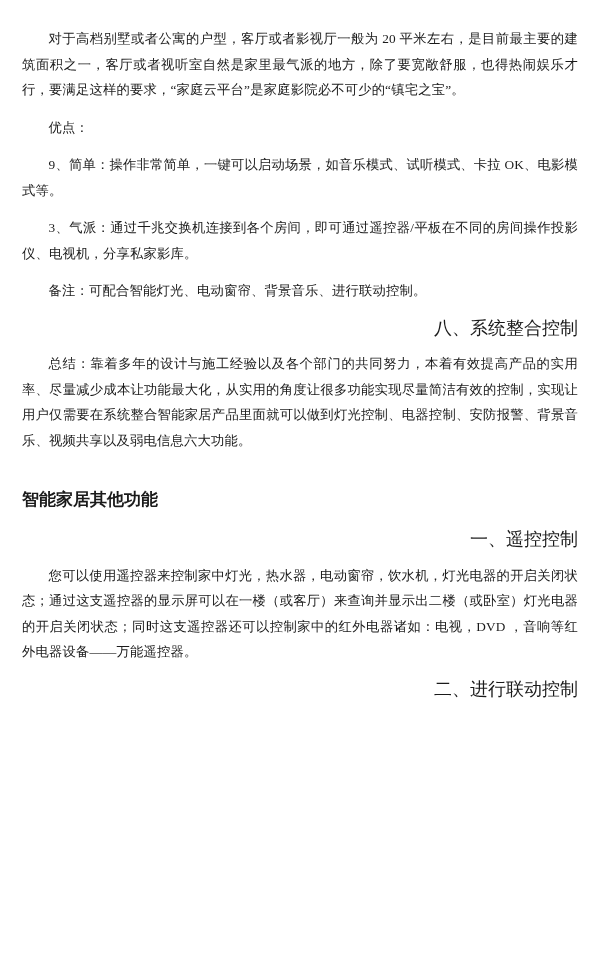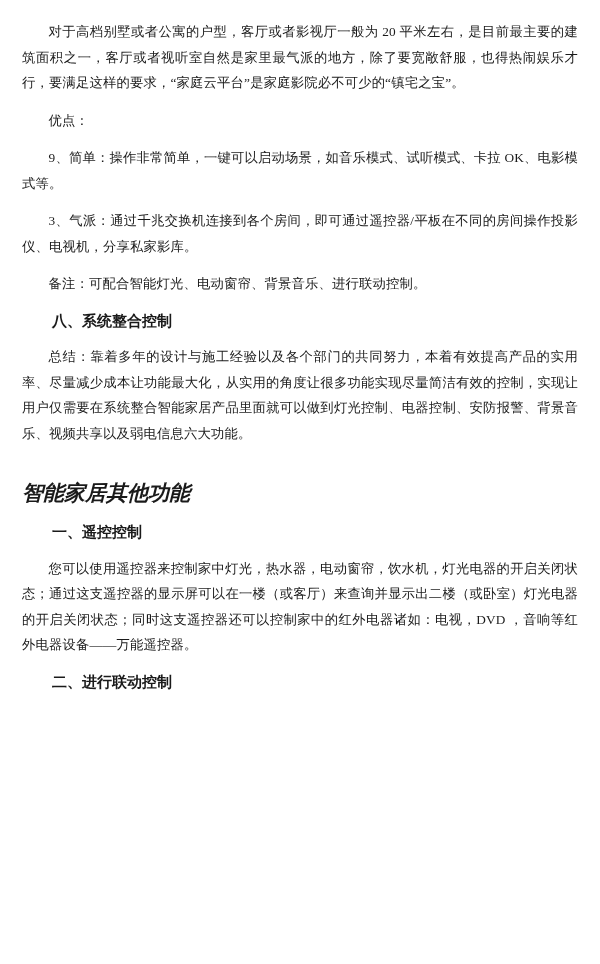--- a/index.html
+++ b/index.html
@@ -18,47 +18,47 @@
     width: 600px;
     height: 964px;
     box-sizing: border-box;
     padding: 18px 22px 0 22px;
   }
   .para {
     font-size: 13.3px;
     line-height: 25.5px;
     text-align: justify;
     text-justify: inter-ideograph;
-    margin: 1px 0 12px 0;
+    margin: 8px 0 12px 0;
     letter-spacing: 0.2px;
   }
   .indent {
     text-indent: 2em;
   }
   .bold-head {
     font-weight: normal;
     font-size: 13.3px;
     line-height: 25.5px;
     margin: 0 0 12px 0;
     text-indent: 2em;
   }
   .section-title {
     font-weight: bold;
-    font-size: 21px;
+    font-size: 17px;
     line-height: 26px;
     margin: 16px 0 14px 0;
     text-indent: 0;
-    font-style: italic;
   }
   .sub-head {
-    font-weight: bold;
-    font-size: 15px;
+    font-weight: normal;
+    font-size: 18px;
     line-height: 25.5px;
     margin: 0 0 10px 0;
     text-indent: 2em;
+    text-align: right;
   }
   .spacer-sm { height: 6px; }
 </style>
 </head>
 <body>
 
 <div class="page">
 
   <p class="para indent">对于高档别墅或者公寓的户型，客厅或者影视厅一般为 20 平米左右，是目前最主要的建筑面积之一，客厅或者视听室自然是家里最气派的地方，除了要宽敞舒服，也得热闹娱乐才行，要满足这样的要求，“家庭云平台”是家庭影院必不可少的“镇宅之宝”。</p>
 

